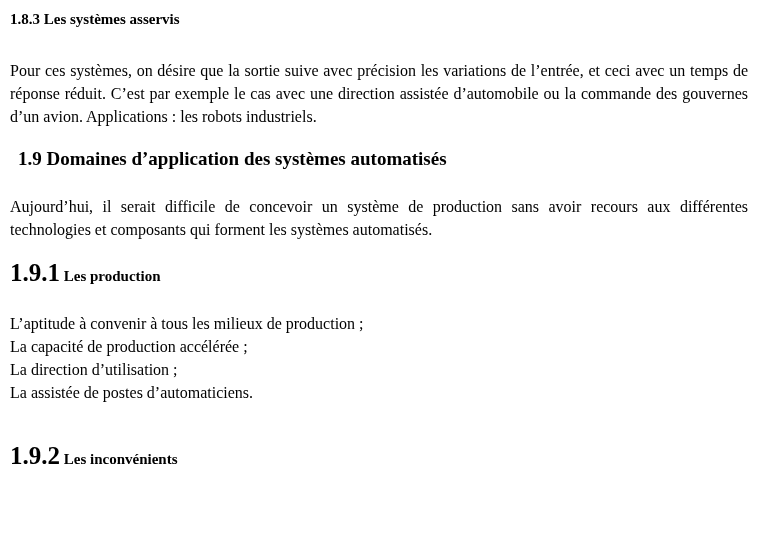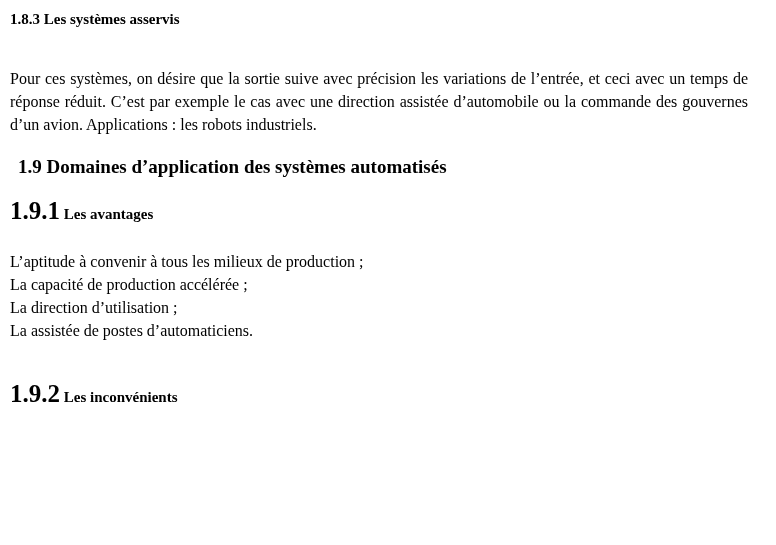--- a/index.html
+++ b/index.html
@@ -41,21 +41,21 @@
   }
   .h-mixed .h-num {
     font-size: 25px;
   }
   .body-par {
     font-size: 16px;
     line-height: 23px;
     text-align: justify;
     margin: 0;
   }
-  .par-1 { margin-top: 38px; }
+  .par-1 { margin-top: 30px; }
   .par-2 { margin-top: 24px; }
   .plain-list {
     font-size: 16px;
     line-height: 23px;
     margin-top: 24px;
   }
   .plain-list.list-2 { margin-top: 22px; }
   .plain-list .line {
     white-space: nowrap;
   }
@@ -65,22 +65,23 @@
 <body>
 
 <div class="page">
 
   <h3 class="h-sub">1.8.3 Les systèmes asservis</h3>
 
   <p class="body-par par-1">Pour ces systèmes, on désire que la sortie suive avec précision les variations de l’entrée, et ceci avec un temps de réponse réduit. C’est par exemple le cas avec une direction assistée d’automobile ou la commande des gouvernes d’un avion. Applications : les robots industriels.</p>
 
   <h2 class="h-main">1.9 Domaines d’application des systèmes automatisés</h2>
 
+  <p class="body-par par-2">Aujourd’hui, il serait difficile de concevoir un système de production sans avoir recours aux différentes technologies et composants qui forment les systèmes automatisés.</p>
 
-  <h3 class="h-mixed"><span class="h-num">1.9.1</span> <span>Les avantages</span></h3>
+  <h3 class="h-mixed"><span class="h-num">1.9.1</span> <span>Les production</span></h3>
 
   <div class="plain-list">
     <div class="line">L’aptitude à convenir à tous les milieux de production ;</div>
     <div class="line">La capacité de production accélérée ;</div>
     <div class="line">La direction d’utilisation ;</div>
     <div class="line">La assistée de postes d’automaticiens.</div>
   </div>
 
   <h3 class="h-mixed h-192"><span class="h-num">1.9.2</span> <span>Les inconvénients</span></h3>
 

